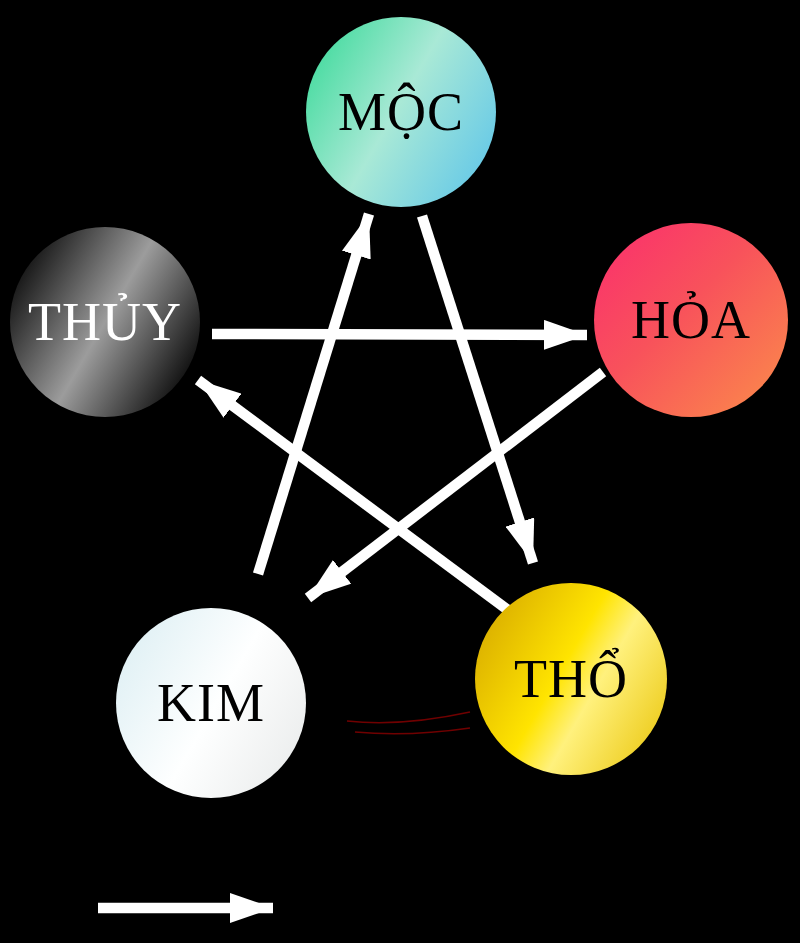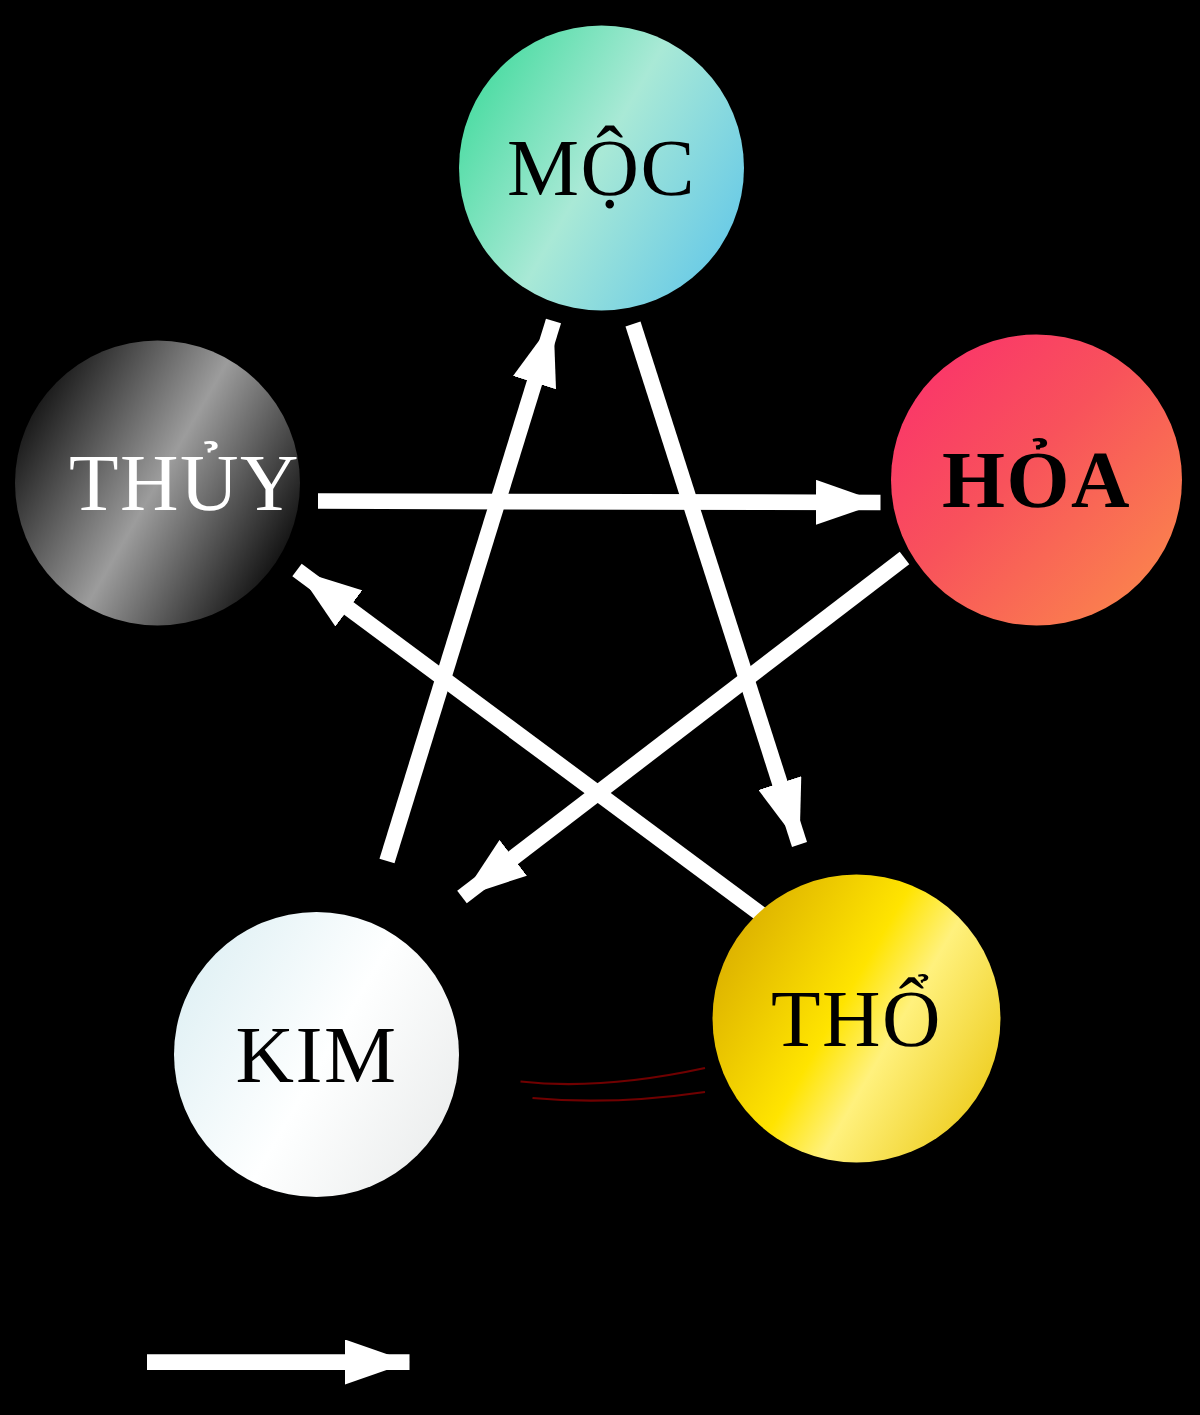--- a/index.html
+++ b/index.html
@@ -58,25 +58,25 @@
         <path d="M 355 732 Q 408 737 470 728" fill="none" stroke="#700000" stroke-width="1.5"></path>
       </g>
     <g id="legend-group">
         <line x1="98" y1="908" x2="273" y2="908" stroke="#ffffff" stroke-width="10.5" marker-end="url(#ah)"></line>
       </g>
   </svg>
   <div id="nodes">
       <div class="node" style="left: 306px; top: 17px; width: 190px; height: 190px; background: linear-gradient(120deg, rgb(48, 216, 147) 0%, rgb(169, 233, 214) 48%, rgb(88, 194, 235) 100%);">
         <span class="node-label" style="color: rgb(0, 0, 0);">MỘC</span>
       </div>
-      <div class="node" style="left: 10px; top: 227px; width: 190px; height: 190px; background: linear-gradient(120deg, rgb(1, 1, 1) 6%, rgb(156, 156, 156) 50%, rgb(2, 2, 2) 92%); justify-content: flex-end;">
+      <div class="node" style="left: 10px; top: 227px; width: 190px; height: 190px; background: linear-gradient(120deg, rgb(1, 1, 1) 6%, rgb(156, 156, 156) 50%, rgb(2, 2, 2) 92%);">
         <span class="node-label" style="color: rgb(255, 255, 255);">THỦY</span>
       </div>
       <div class="node" style="left: 594px; top: 223px; width: 194px; height: 194px; background: linear-gradient(135deg, rgb(251, 45, 110) 0%, rgb(248, 82, 91) 45%, rgb(251, 142, 74) 100%);">
-        <span class="node-label" style="color: rgb(0, 0, 0); font-weight: bold;">HỎA</span>
+        <span class="node-label" style="color: rgb(0, 0, 0);">HỎA</span>
       </div>
       <div class="node" style="left: 116px; top: 608px; width: 190px; height: 190px; background: linear-gradient(120deg, rgb(217, 237, 242) 0%, rgb(254, 255, 255) 52%, rgb(231, 233, 233) 100%); text-align: right;">
         <span class="node-label" style="color: rgb(0, 0, 0);">KIM</span>
       </div>
       <div class="node" style="left: 475px; top: 583px; width: 192px; height: 192px; background: linear-gradient(120deg, rgb(208, 160, 0) 0%, rgb(255, 228, 0) 45%, rgb(255, 241, 125) 60%, rgb(232, 193, 0) 100%);">
         <span class="node-label" style="color: rgb(0, 0, 0);">THỔ</span>
       </div>
     </div>
 </div>
 

